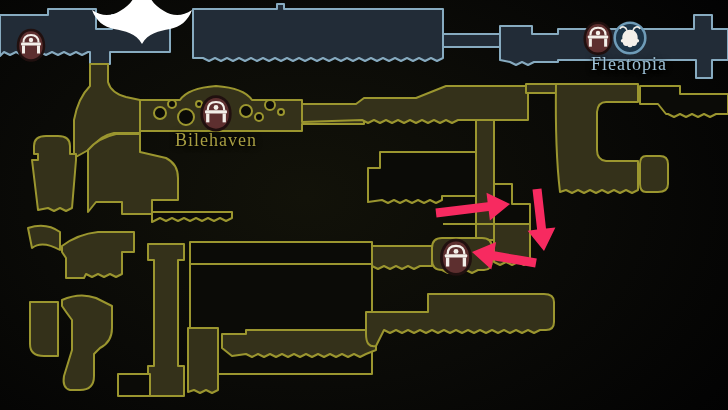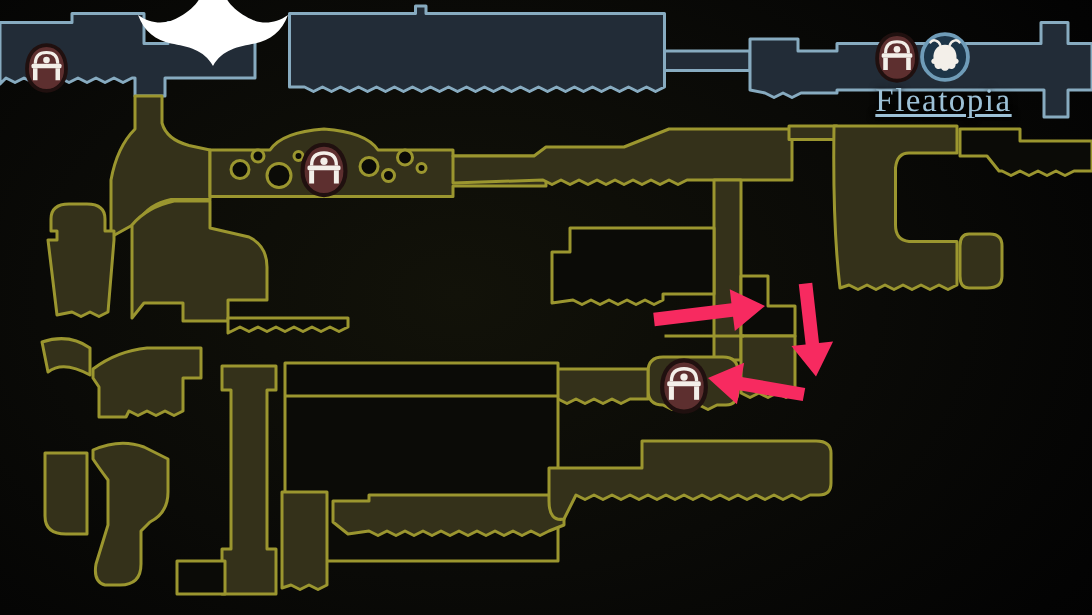--- a/index.html
+++ b/index.html
@@ -10,23 +10,22 @@
   }
   .stage svg{position:absolute;left:0;top:0;}
   .r-blue{fill:var(--blue-fill);stroke:var(--blue-stroke);stroke-width:2;stroke-linejoin:round;}
   .r-olive{fill:var(--olive-fill);stroke:var(--olive-stroke);stroke-width:2;stroke-linejoin:round;}
   .r-dark{fill:var(--dark-room-fill);stroke:var(--olive-stroke);stroke-width:2;stroke-linejoin:round;}
   .r-line{fill:none;stroke:var(--olive-stroke);stroke-width:2;stroke-linejoin:round;}
   .decor-ring{fill:var(--dark-room-fill);stroke:var(--olive-stroke);stroke-width:2;}
   .arrow{fill:var(--arrow-pink);}
   .map-label{
     position:absolute;transform:translateX(-50%);
-    font-size:22px;letter-spacing:1px;white-space:nowrap;
+    font-size:18px;letter-spacing:1px;white-space:nowrap;
     text-shadow:0 1px 3px rgba(0,0,0,.9), 0 0 6px rgba(0,0,0,.7);
-    text-decoration:underline;
   }
   .label-blue{color:var(--label-blue);}
   .label-olive{color:var(--label-olive);}
 </style>
 </head>
 <body>
 
 <div class="stage">
   <svg id="map-svg" width="728" height="410" viewBox="0 0 728 410">
     <defs>
@@ -101,13 +100,14 @@
         <use href="#sym-bench" transform="translate(456,257) scale(1.12)" xlink:href="#sym-bench"></use>
       </g>
     <g id="layer-arrows">
         <polygon points="436.5,217.5 488.7,211.1 489.9,220.6 510,204 486.5,192.8 487.6,202.2 435.5,208.5" class="arrow"></polygon>
         <polygon points="532.5,189.5 537.1,229.6 527.6,230.7 544,251 555.4,227.6 546,228.6 541.5,188.5" class="arrow"></polygon>
         <polygon points="536.8,258.6 494.4,251.3 496.1,241.9 472,252 491.3,269.5 492.9,260.2 535.2,267.4" class="arrow"></polygon>
       </g>
   </svg>
 
   <div class="map-label label-blue" style="left:629px;top:54px;">Fleatopia</div>
+  <div class="map-label label-olive" style="left:216px;top:130px;">Bilehaven</div>
 </div>
 
 </body></html>

